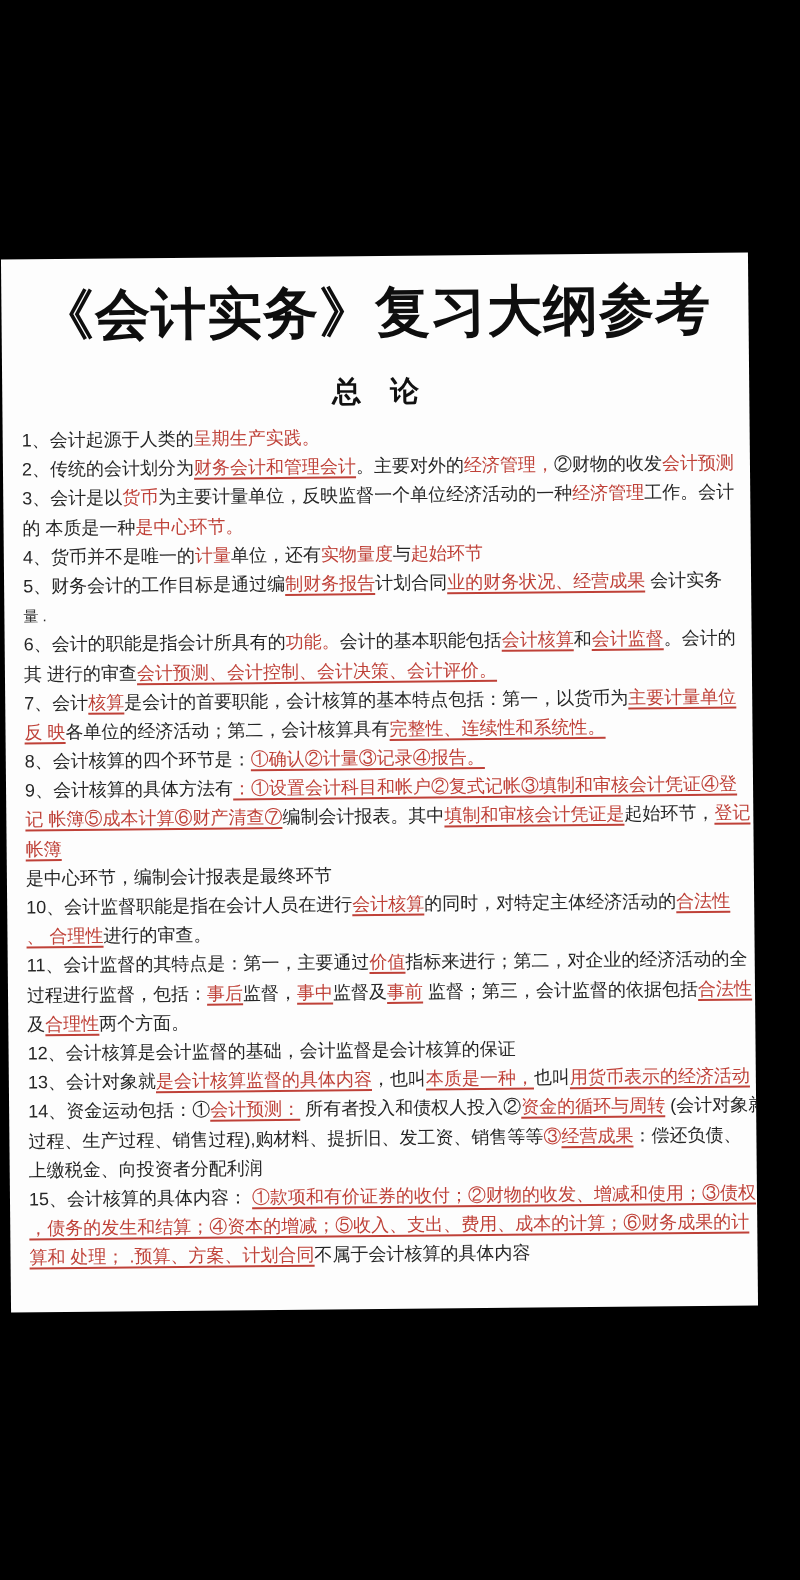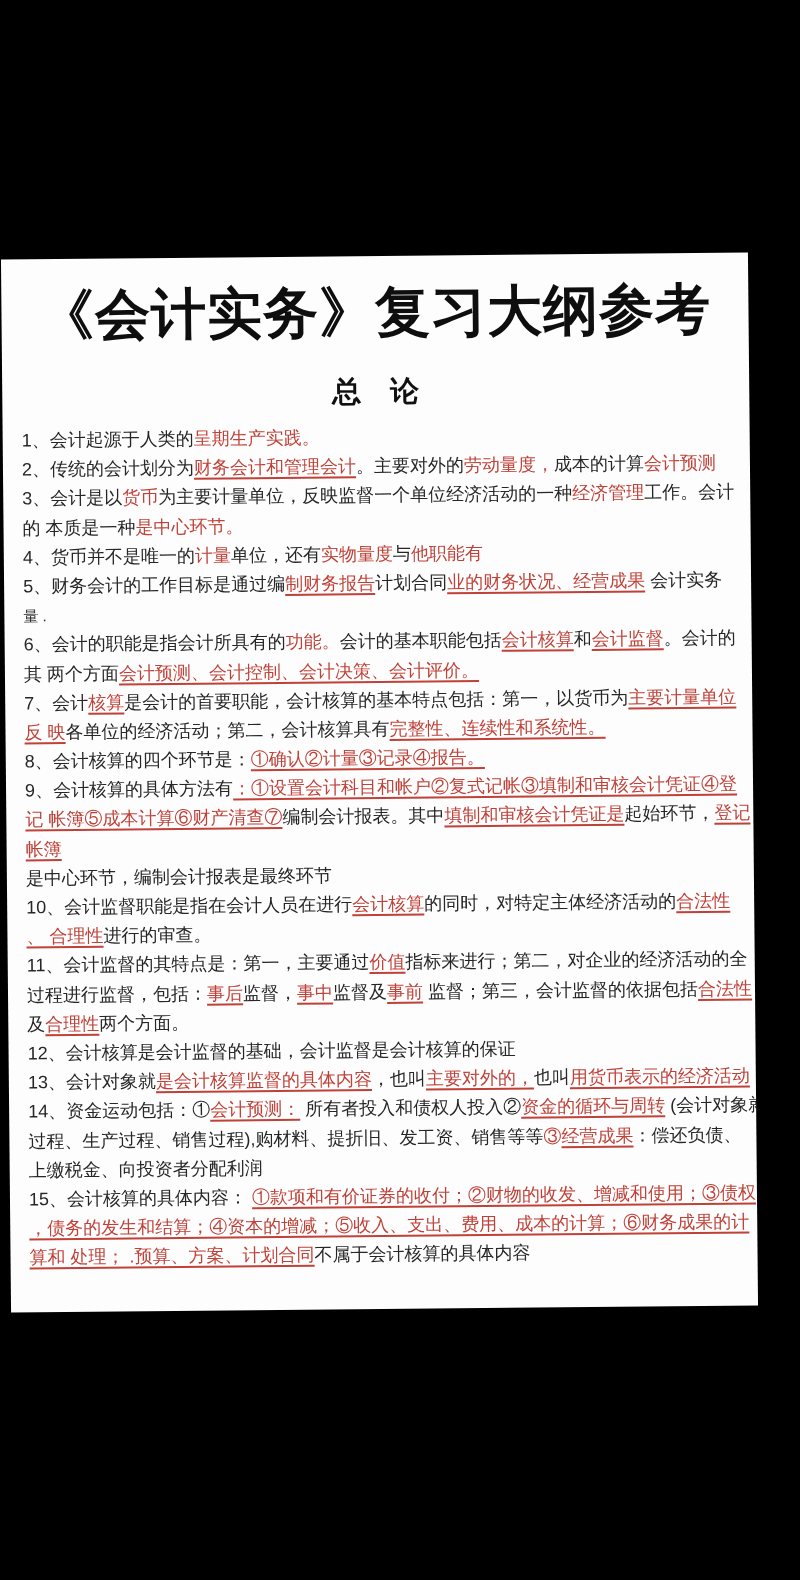--- a/index.html
+++ b/index.html
@@ -75,42 +75,42 @@
 </style>
 </head>
 <body>
 
 <div class="canvas">
   <div class="page">
     <div class="doc-title">《会计实务》复习大纲参考</div>
     <div class="section-heading">总　论</div>
     <div class="body-lines">
         <div class="text-line"><span class="seg-black">1、会计起源于人类的</span><span class="seg-red">呈期生产实践。</span></div>
-        <div class="text-line"><span class="seg-black">2、传统的会计划分为</span><span class="seg-red-underline">财务会计和管理会计</span><span class="seg-black">。主要对外的</span><span class="seg-red">劳动量度，</span><span class="seg-black">成本的计算</span><span class="seg-red">会计预测</span></div>
+        <div class="text-line"><span class="seg-black">2、传统的会计划分为</span><span class="seg-red-underline">财务会计和管理会计</span><span class="seg-black">。主要对外的</span><span class="seg-red">经济管理，</span><span class="seg-black">②财物的收发</span><span class="seg-red">会计预测</span></div>
         <div class="text-line"><span class="seg-black">3、会计是以</span><span class="seg-red">货币</span><span class="seg-black">为主要计量单位，反映监督一个单位经济活动的一种</span><span class="seg-red">经济管理</span><span class="seg-black">工作。会计</span></div>
         <div class="text-line"><span class="seg-black">的 本质是一种</span><span class="seg-red">是中心环节。</span></div>
-        <div class="text-line"><span class="seg-black">4、货币并不是唯一的</span><span class="seg-red">计量</span><span class="seg-black">单位，还有</span><span class="seg-red">实物量度</span><span class="seg-black">与</span><span class="seg-red">他职能有</span></div>
+        <div class="text-line"><span class="seg-black">4、货币并不是唯一的</span><span class="seg-red">计量</span><span class="seg-black">单位，还有</span><span class="seg-red">实物量度</span><span class="seg-black">与</span><span class="seg-red">起始环节</span></div>
         <div class="text-line"><span class="seg-black">5、财务会计的工作目标是通过编</span><span class="seg-red-underline">制财务报告</span><span class="seg-black">计划合同</span><span class="seg-red-underline">业的财务状况、经营成果</span><span class="seg-black"> 会计实务</span></div>
         <div class="text-line small"><span class="seg-black">量 .</span></div>
         <div class="text-line"><span class="seg-black">6、会计的职能是指会计所具有的</span><span class="seg-red">功能。</span><span class="seg-black">会计的基本职能包括</span><span class="seg-red-underline">会计核算</span><span class="seg-black">和</span><span class="seg-red-underline">会计监督</span><span class="seg-black">。会计的</span></div>
-        <div class="text-line"><span class="seg-black">其 两个方面</span><span class="seg-red-underline">会计预测、会计控制、会计决策、会计评价。</span></div>
+        <div class="text-line"><span class="seg-black">其 进行的审查</span><span class="seg-red-underline">会计预测、会计控制、会计决策、会计评价。</span></div>
         <div class="text-line"><span class="seg-black">7、会计</span><span class="seg-red-underline">核算</span><span class="seg-black">是会计的首要职能，会计核算的基本特点包括：第一，以货币为</span><span class="seg-red-underline">主要计量单位</span></div>
         <div class="text-line"><span class="seg-red-underline">反 映</span><span class="seg-black">各单位的经济活动；第二，会计核算具有</span><span class="seg-red-underline">完整性、连续性和系统性。</span></div>
         <div class="text-line"><span class="seg-black">8、会计核算的四个环节是：</span><span class="seg-red-underline">①确认②计量③记录④报告。</span></div>
         <div class="text-line"><span class="seg-black">9、会计核算的具体方法有</span><span class="seg-red-underline">：①设置会计科目和帐户②复式记帐③填制和审核会计凭证④登</span></div>
         <div class="text-line"><span class="seg-red-underline">记 帐簿⑤成本计算⑥财产清查⑦</span><span class="seg-black">编制会计报表。其中</span><span class="seg-red-underline">填制和审核会计凭证是</span><span class="seg-black">起始环节，</span><span class="seg-red-underline">登记</span></div>
         <div class="text-line"><span class="seg-red-underline">帐簿</span></div>
         <div class="text-line"><span class="seg-black">是中心环节，编制会计报表是最终环节</span></div>
         <div class="text-line"><span class="seg-black">10、会计监督职能是指在会计人员在进行</span><span class="seg-red-underline">会计核算</span><span class="seg-black">的同时，对特定主体经济活动的</span><span class="seg-red-underline">合法性</span></div>
         <div class="text-line"><span class="seg-red-underline">、 合理性</span><span class="seg-black">进行的审查。</span></div>
         <div class="text-line"><span class="seg-black">11、会计监督的其特点是：第一，主要通过</span><span class="seg-red-underline">价值</span><span class="seg-black">指标来进行；第二，对企业的经济活动的全</span></div>
         <div class="text-line"><span class="seg-black">过程进行监督，包括：</span><span class="seg-red-underline">事后</span><span class="seg-black">监督，</span><span class="seg-red-underline">事中</span><span class="seg-black">监督及</span><span class="seg-red-underline">事前</span><span class="seg-black"> 监督；第三，会计监督的依据包括</span><span class="seg-red-underline">合法性</span></div>
         <div class="text-line"><span class="seg-black">及</span><span class="seg-red-underline">合理性</span><span class="seg-black">两个方面。</span></div>
         <div class="text-line"><span class="seg-black">12、会计核算是会计监督的基础，会计监督是会计核算的保证</span></div>
-        <div class="text-line"><span class="seg-black">13、会计对象就</span><span class="seg-red-underline">是会计核算监督的具体内容</span><span class="seg-black">，也叫</span><span class="seg-red-underline">主要对外的，</span><span class="seg-black">也叫</span><span class="seg-red-underline">用货币表示的经济活动</span></div>
+        <div class="text-line"><span class="seg-black">13、会计对象就</span><span class="seg-red-underline">是会计核算监督的具体内容</span><span class="seg-black">，也叫</span><span class="seg-red-underline">本质是一种，</span><span class="seg-black">也叫</span><span class="seg-red-underline">用货币表示的经济活动</span></div>
         <div class="text-line"><span class="seg-black">14、资金运动包括：①</span><span class="seg-red-underline">会计预测：</span><span class="seg-black"> 所有者投入和债权人投入②</span><span class="seg-red-underline">资金的循环与周转</span><span class="seg-black"> (会计对象就</span></div>
         <div class="text-line"><span class="seg-black">过程、生产过程、销售过程),购材料、提折旧、发工资、销售等等</span><span class="seg-red">③</span><span class="seg-red-underline">经营成果</span><span class="seg-black">：偿还负债、</span></div>
         <div class="text-line"><span class="seg-black">上缴税金、向投资者分配利润</span></div>
         <div class="text-line"><span class="seg-black">15、会计核算的具体内容： </span><span class="seg-red-underline">①款项和有价证券的收付；②财物的收发、增减和使用；③债权</span></div>
         <div class="text-line"><span class="seg-red-underline">，债务的发生和结算；④资本的增减；⑤收入、支出、费用、成本的计算；⑥财务成果的计</span></div>
         <div class="text-line"><span class="seg-red-underline">算和 处理；  .预算、方案、计划合同</span><span class="seg-black">不属于会计核算的具体内容</span></div>
       </div>
   </div>
 </div>
 

